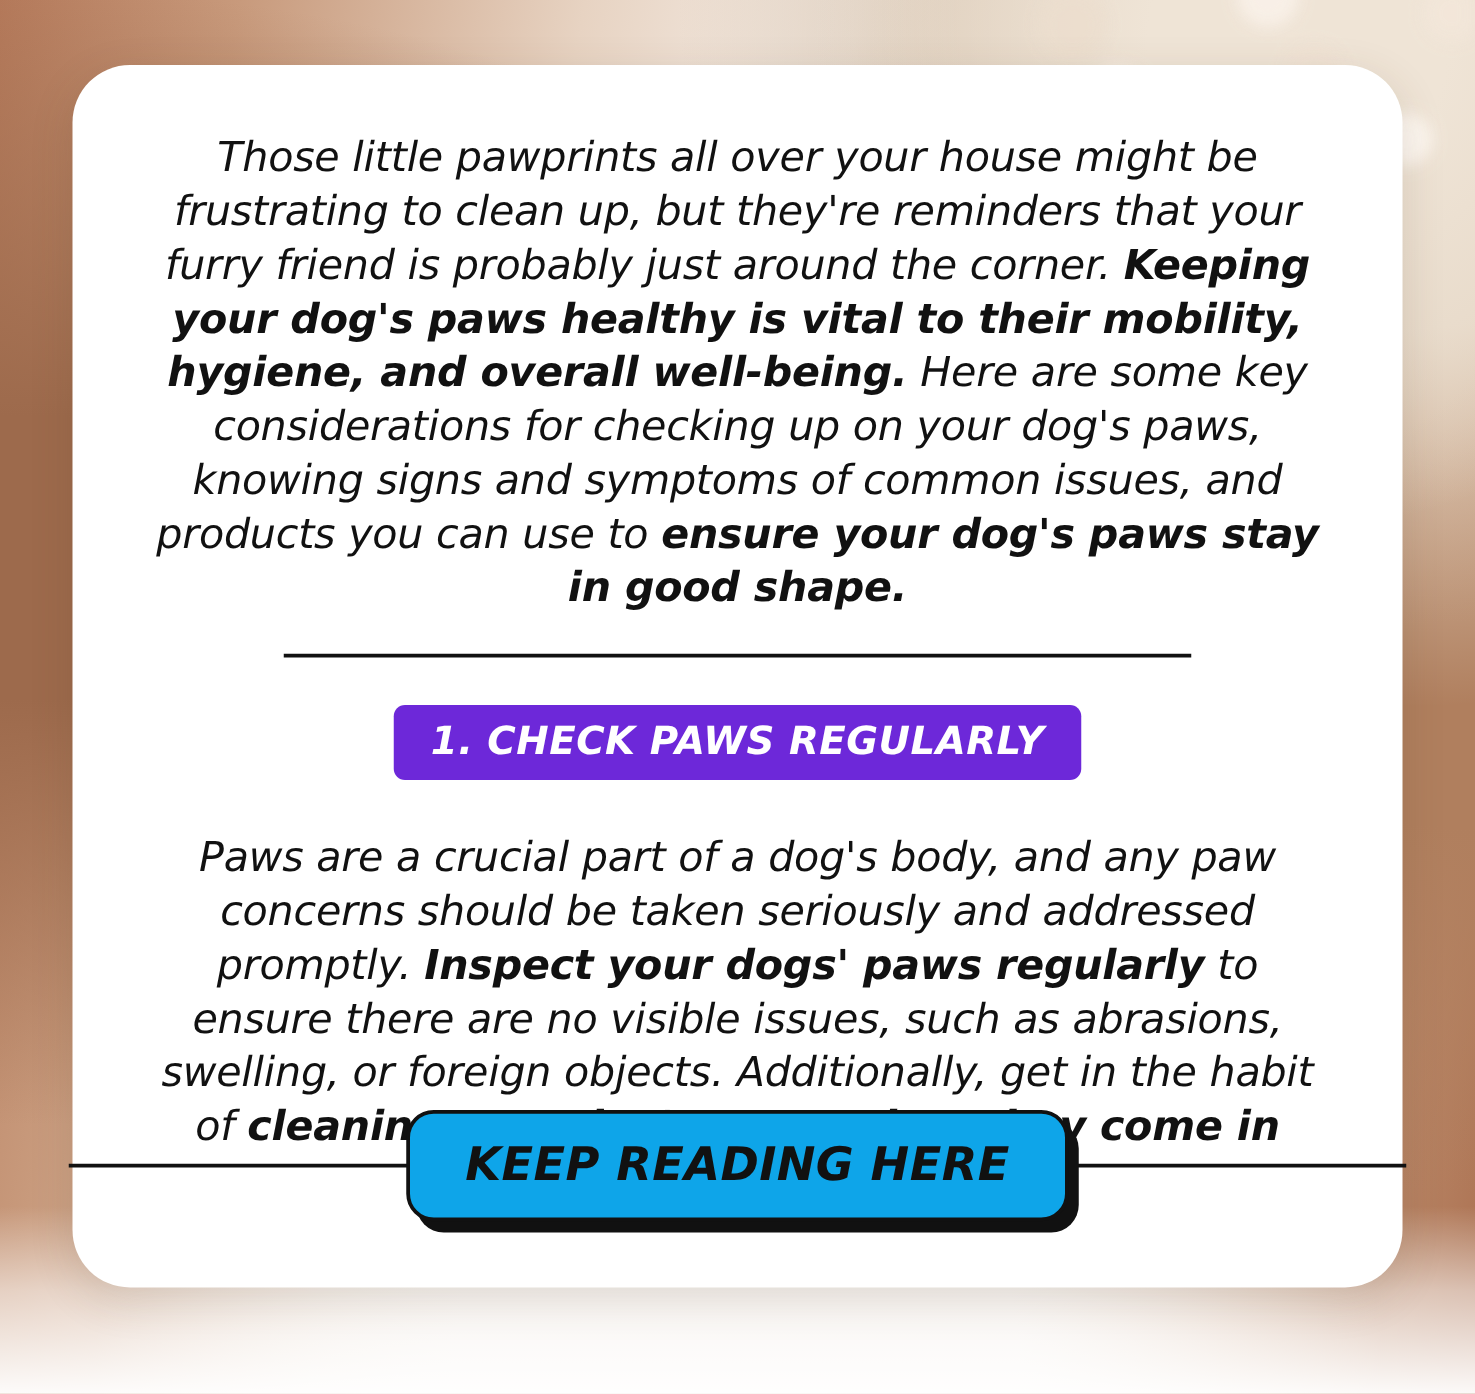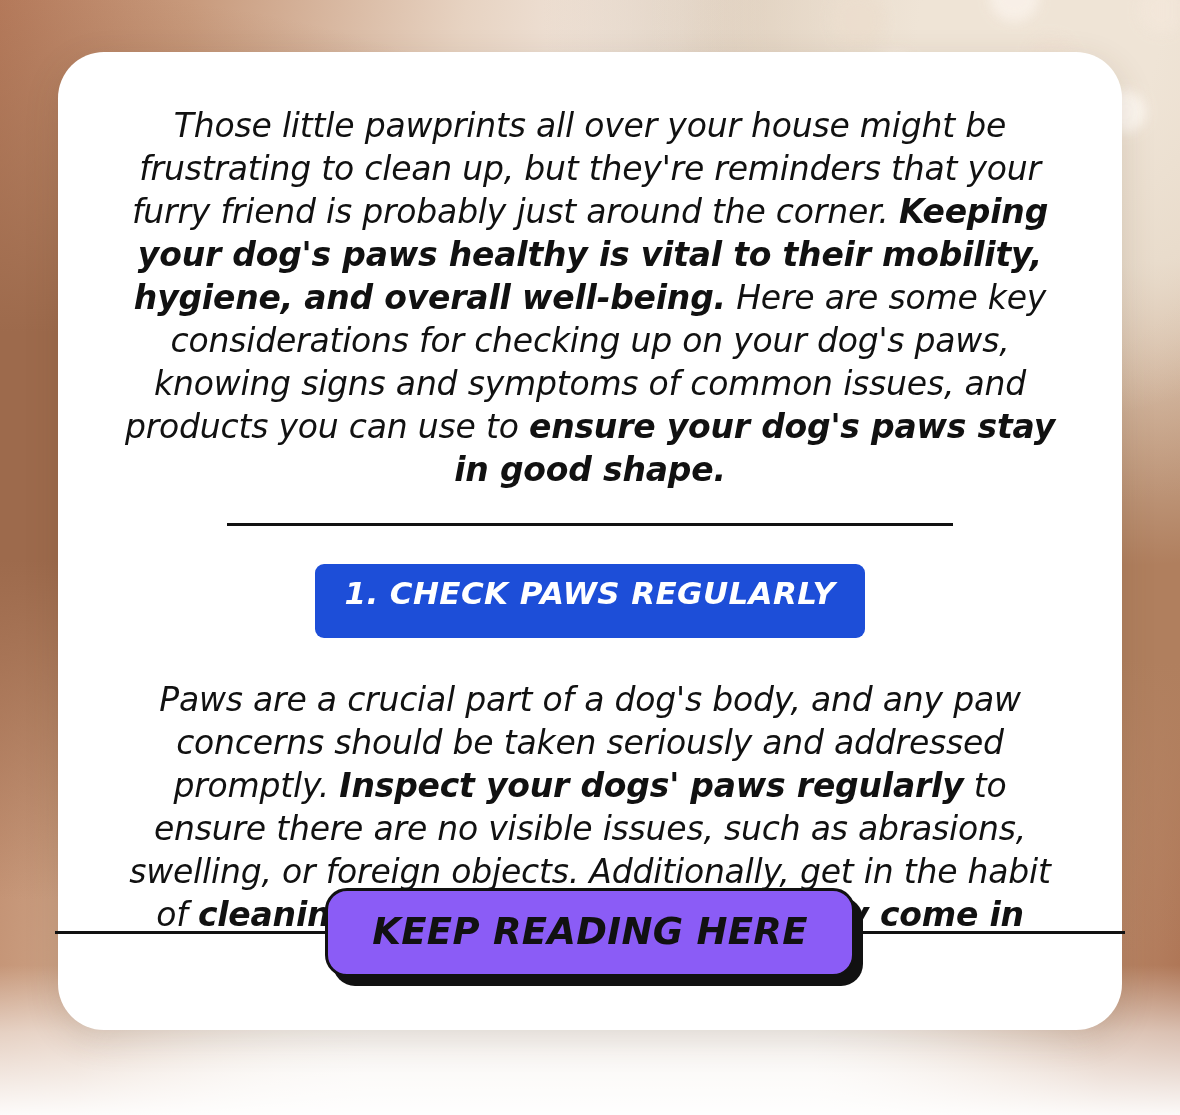--- a/index.html
+++ b/index.html
@@ -97,27 +97,27 @@
     background: #111111;
     margin: 32px auto 0 auto;
   }
 
   .badge-row {
     display: flex;
     justify-content: center;
     margin-top: 38px;
   }
   .badge {
-    background: #1d4ed8;
+    background: #6d28d9;
     color: #ffffff;
     font-style: italic;
     font-weight: 800;
     font-size: 31px;
     letter-spacing: 0.4px;
-    padding: 11px 30px 27px 30px;
+    padding: 11px 30px 13px 30px;
     border-radius: 9px;
     white-space: nowrap;
   }
 
   .body-para {
     margin-top: 40px;
   }
 
   
   .cta-row {
@@ -146,21 +146,21 @@
     position: absolute;
     left: 8px;
     top: 9px;
     width: 100%;
     height: 100%;
     background: #111111;
     border-radius: 22px;
   }
   .cta-btn {
     position: relative;
-    background: #8b5cf6;
+    background: #0ea5e9;
     border: 3px solid #111111;
     border-radius: 22px;
     padding: 22px 44px 24px 44px;
     font-style: italic;
     font-weight: 800;
     font-size: 37px;
     letter-spacing: 0.3px;
     color: #111111;
     cursor: pointer;
     white-space: nowrap;

